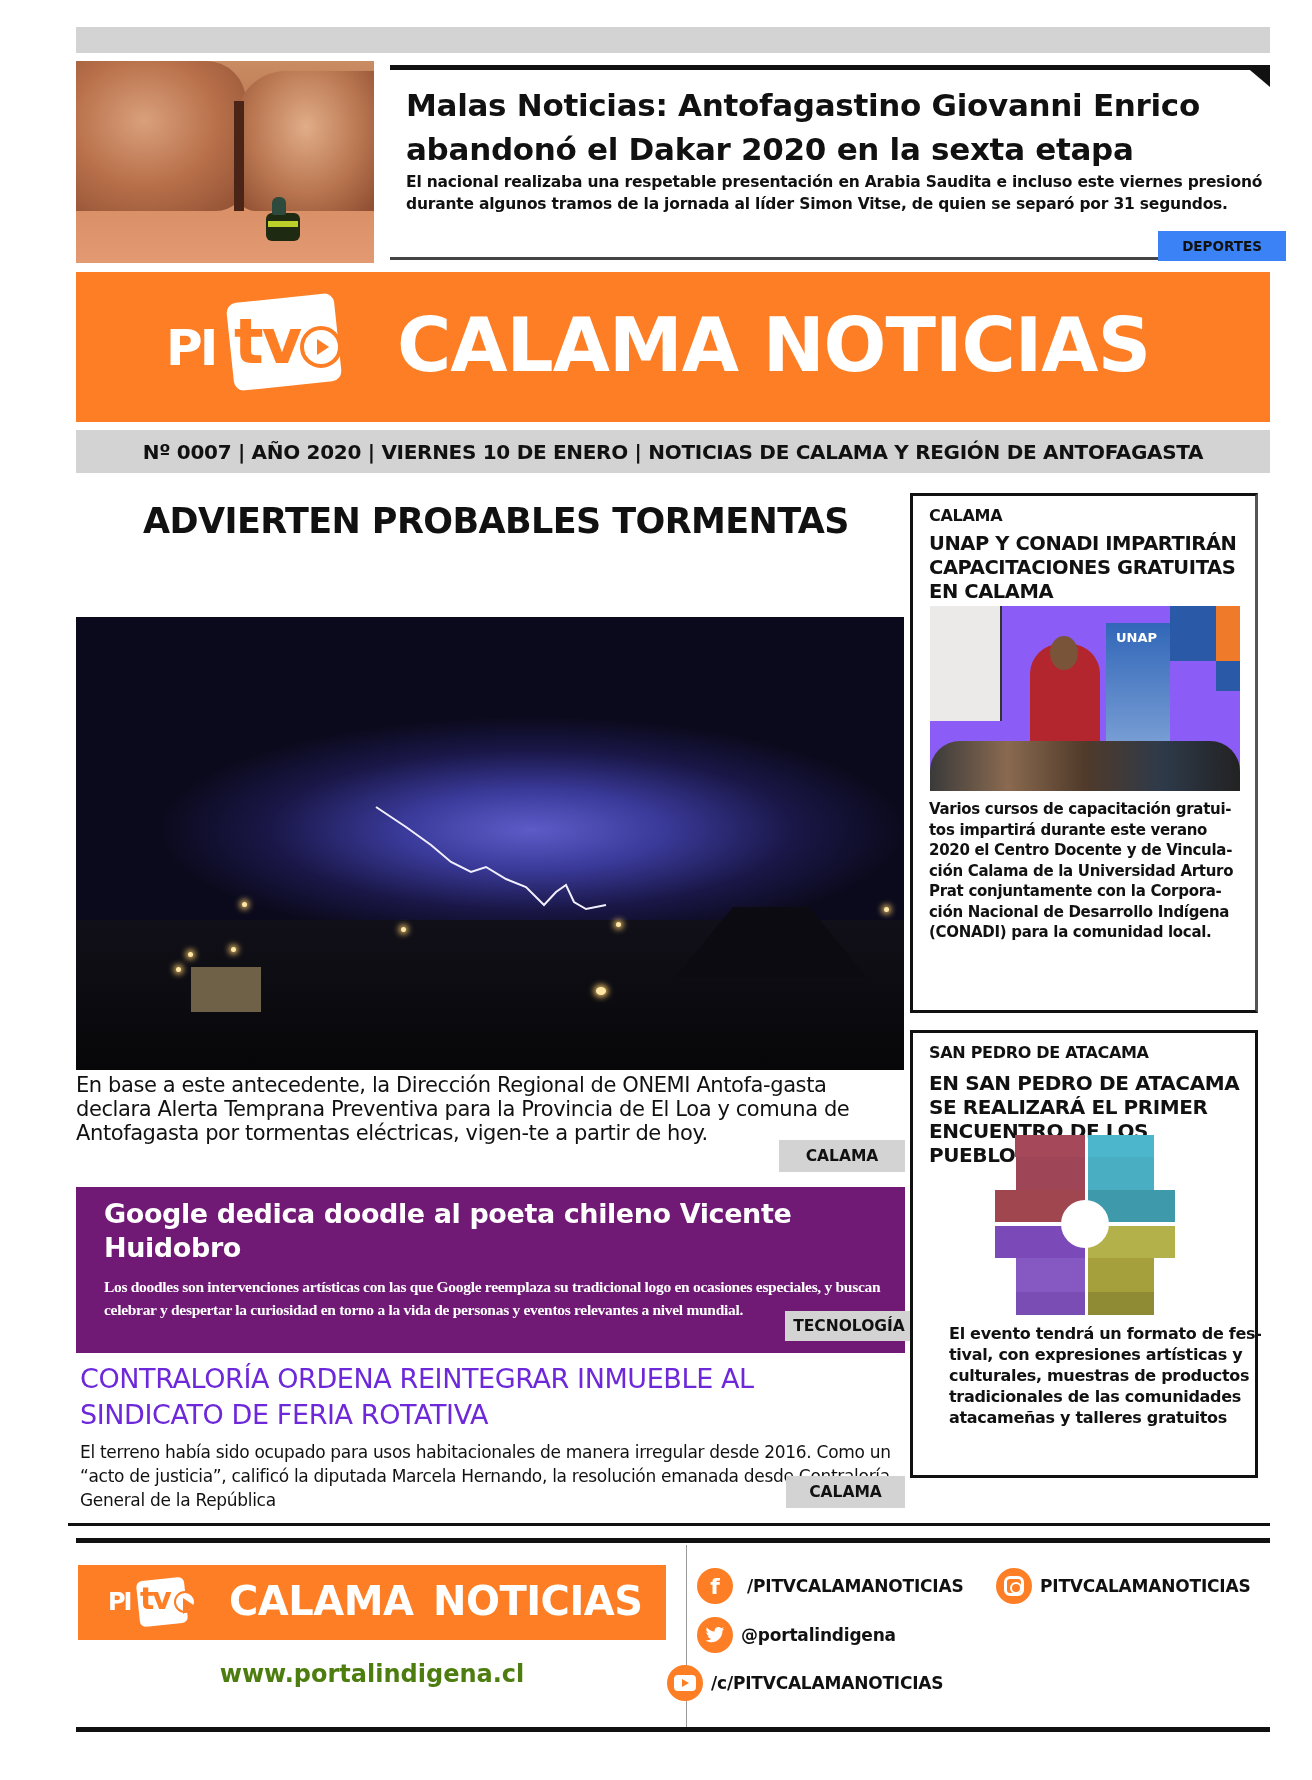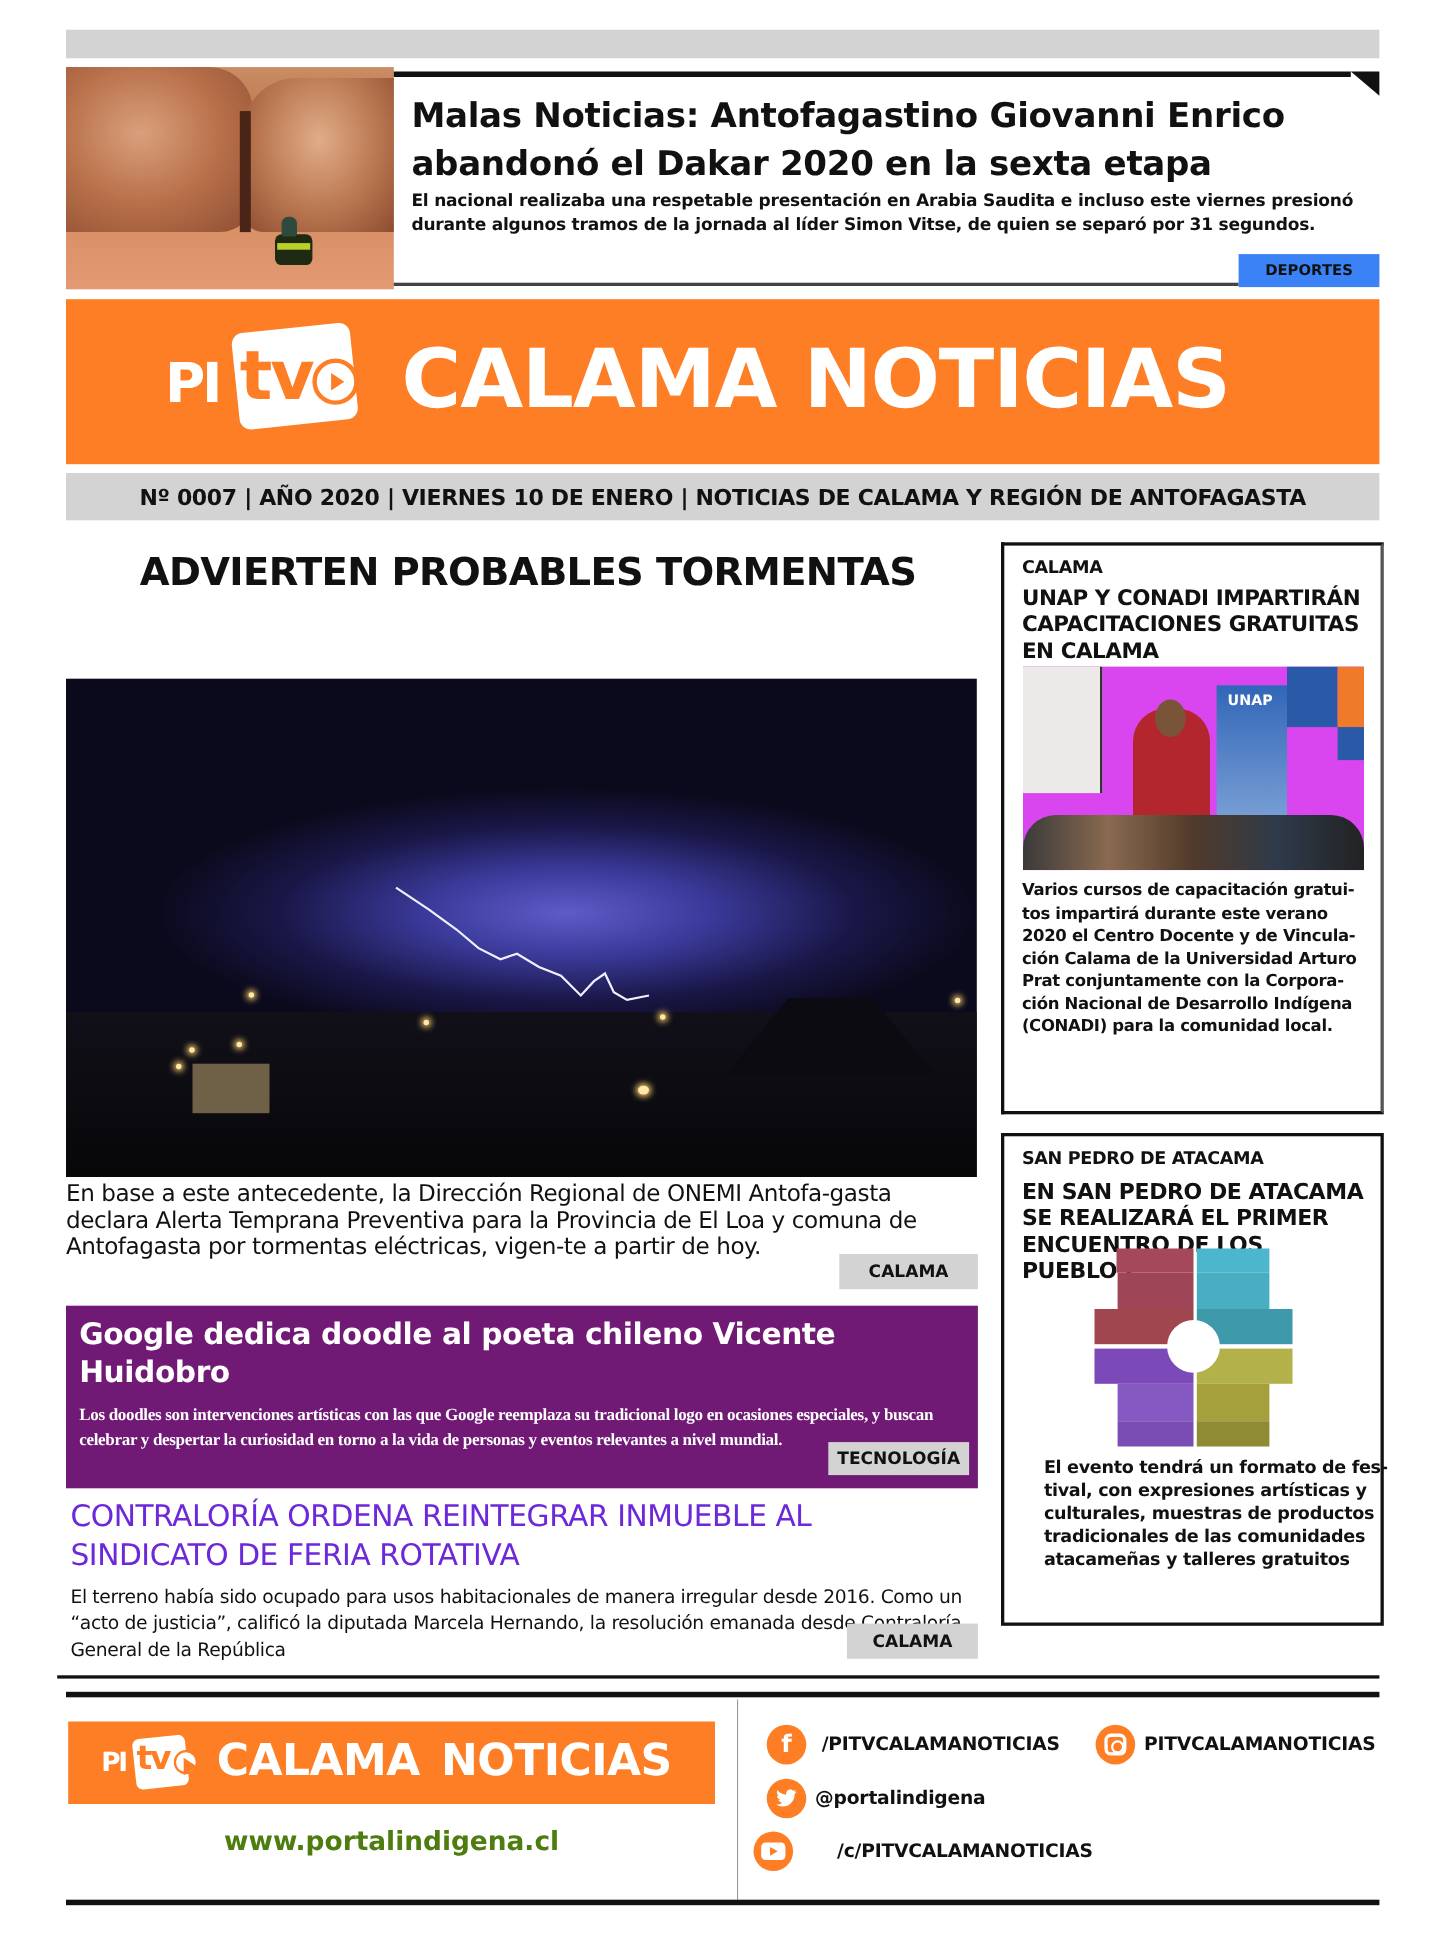--- a/index.html
+++ b/index.html
@@ -1,18 +1,18 @@
 <!DOCTYPE html>
 <html><head>
 <meta charset="utf-8">
 <style>
   * { box-sizing: border-box; margin: 0; padding: 0; }
   html, body { width: 1312px; height: 1780px; background: #ffffff; overflow: hidden; }
   body { position: relative; font-family: "DejaVu Sans", sans-serif; color: #111; }
-  .abs { position: absolute; }
+  .abs { position: absolute; margin-left: 16px; }
 
   
   #top-bar { left: 60px; top: 27px; width: 1194px; height: 26px; background: #d3d3d4; }
 
   
   #dakar-img { left: 60px; top: 61px; width: 298px; height: 202px; overflow: hidden;
     background: linear-gradient(180deg, #c98c63 0%, #b8714d 35%, #c97f58 55%, #d88f66 70%, #e39a72 100%); }
   #dakar-img .rock1 { position:absolute; left:0; top:0; width:170px; height:150px;
     background: radial-gradient(ellipse at 40% 40%, #d9a07c 0%, #b8704a 50%, #8e4e32 100%); border-radius: 0 40px 30px 0; }
   #dakar-img .rock2 { position:absolute; left:160px; top:10px; width:140px; height:140px;
@@ -80,21 +80,21 @@
     display:flex; align-items:center; justify-content:center; }
 
   
   .side-box { position:absolute; border: 3px solid #111; background:#fff; }
   #side1 { left: 910px; top: 493px; width: 348px; height: 520px; border-right-color:#555; }
   #side2 { left: 910px; top: 1030px; width: 348px; height: 448px; }
   .side-kicker { position:absolute; left: 16px; font-weight:bold; font-size: 16px; color:#111; letter-spacing:-0.3px; }
   .side-title { position:absolute; left: 16px; width: 320px; font-weight:bold; font-size: 19.5px; line-height: 24px; color:#111; letter-spacing:-0.4px; }
   .side-desc { position:absolute; left: 16px; width: 320px; font-weight:bold; font-size: 15px; line-height: 20.5px; color:#111; letter-spacing:-0.3px; }
 
-  #unap-img { position:absolute; left: 17px; top: 110px; width: 310px; height: 185px; overflow:hidden; background:#d946ef; }
+  #unap-img { position:absolute; left: 17px; top: 110px; width: 310px; height: 185px; overflow:hidden; background:#8b5cf6; }
   #unap-img .screen { position:absolute; left:0; top:0; width:72px; height:115px; background:#eceae8; border-right:2px solid #333; }
   #unap-img .banner1 { position:absolute; left:176px; top:17px; width:64px; height:160px; background: linear-gradient(180deg,#3166b8,#8fb0dd); }
   #unap-img .banner2 { position:absolute; left:240px; top:0; width:46px; height:55px; background:#2a5aa7; }
   #unap-img .banner3 { position:absolute; left:286px; top:0; width:24px; height:55px; background:#ef7a2a; }
   #unap-img .banner4 { position:absolute; left:286px; top:55px; width:24px; height:30px; background:#2a5aa7; }
   #unap-img .person { position:absolute; left:100px; top:38px; width:70px; height:130px; background:#b3262e; border-radius: 30px 30px 6px 6px; }
   #unap-img .head { position:absolute; left:120px; top:30px; width:28px; height:34px; background:#7a5438; border-radius:50%; }
   #unap-img .aud { position:absolute; bottom:0; left:0; width:100%; height:50px; background: linear-gradient(90deg,#3a3a3a,#8a6a50,#503a2a,#2e3a4a,#222); border-radius: 30px 30px 0 0; }
   #unap-img .unap-text { position:absolute; left:186px; top:24px; color:#fff; font-weight:bold; font-size:13px; }
 
@@ -110,21 +110,21 @@
   #footer-brand-title { left: 135px; top: 10px; color:#fff; font-weight:bold; font-size: 40px; line-height: 52px; letter-spacing:-0.5px; word-spacing: 6px; }
   #footer-url { left: 62px; top: 1660px; width: 588px; text-align:center; font-weight:bold; font-size: 24px; color:#4d7c0f; }
 
   .social { position:absolute; display:flex; align-items:center; }
   .social .ic { width: 36px; height: 36px; border-radius: 50%; background:#fd7e24; color:#fff; display:flex; align-items:center; justify-content:center;
     font-weight:bold; font-size: 22px; margin-right: 8px; flex: none; }
   .social .lbl { font-weight:bold; font-size: 17px; color:#111; letter-spacing:-0.2px; }
   #social-fb { left: 697px; top: 1568px; }
   #social-fb .lbl { margin-left: 6px; }
   #social-tw { left: 697px; top: 1617px; }
-  #social-yt { left: 685px; top: 1665px; gap: 32px; }
+  #social-yt { left: 667px; top: 1665px; }
   #social-ig { left: 996px; top: 1568px; }
   .ig-glyph { width: 20px; height: 20px; border: 3px solid #fff; border-radius: 6px; position: relative; }
   .ig-glyph::after { content:""; position:absolute; left:3px; top:3px; width:8px; height:8px; border:2.5px solid #fff; border-radius:50%; }
   .yt-glyph { width: 22px; height: 16px; background:#fff; border-radius: 4px; position:relative; }
   .yt-glyph::after { content:""; position:absolute; left:8px; top:4px; border-left:7px solid #fd7e24; border-top:4px solid transparent; border-bottom:4px solid transparent; }
 </style>
 </head>
 <body>
 
 <div id="top-bar" class="abs"></div>

